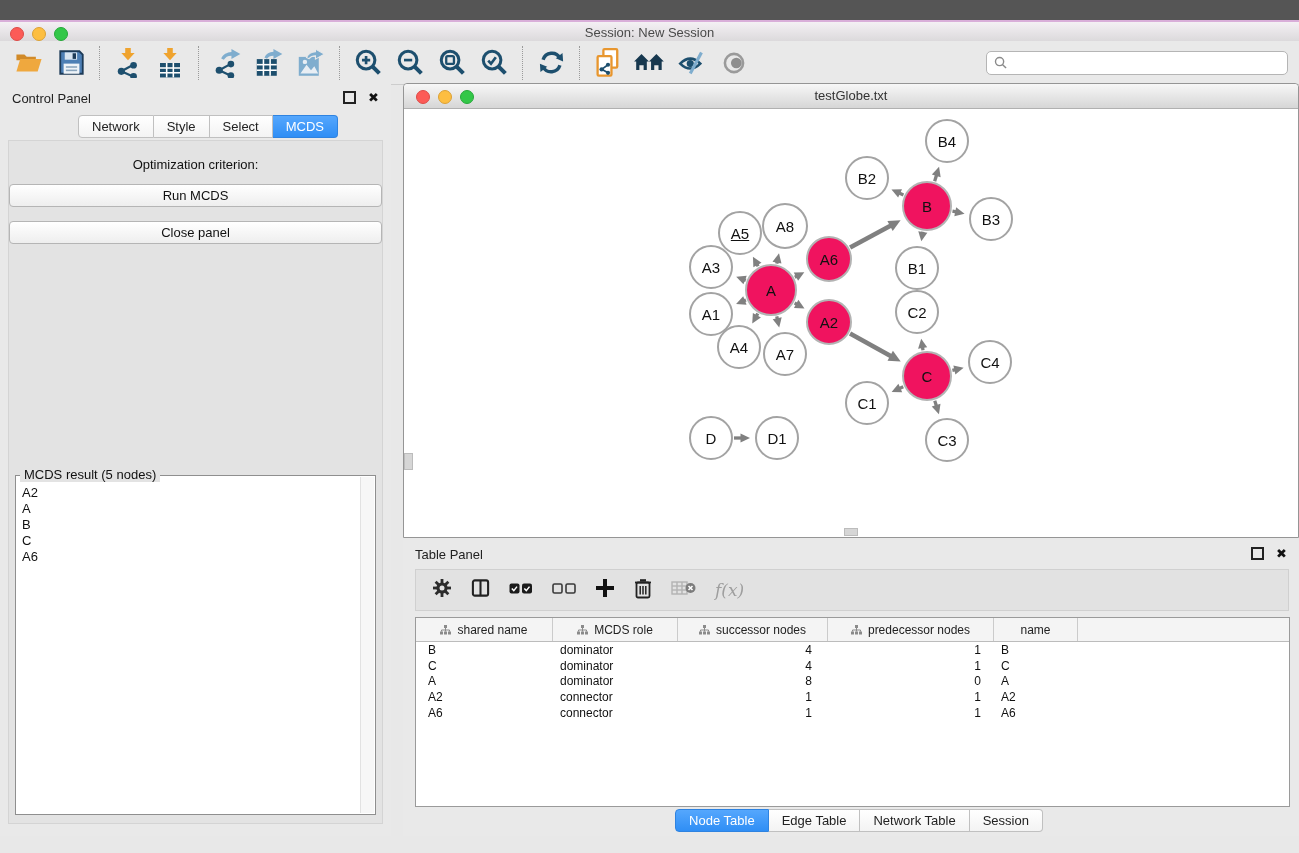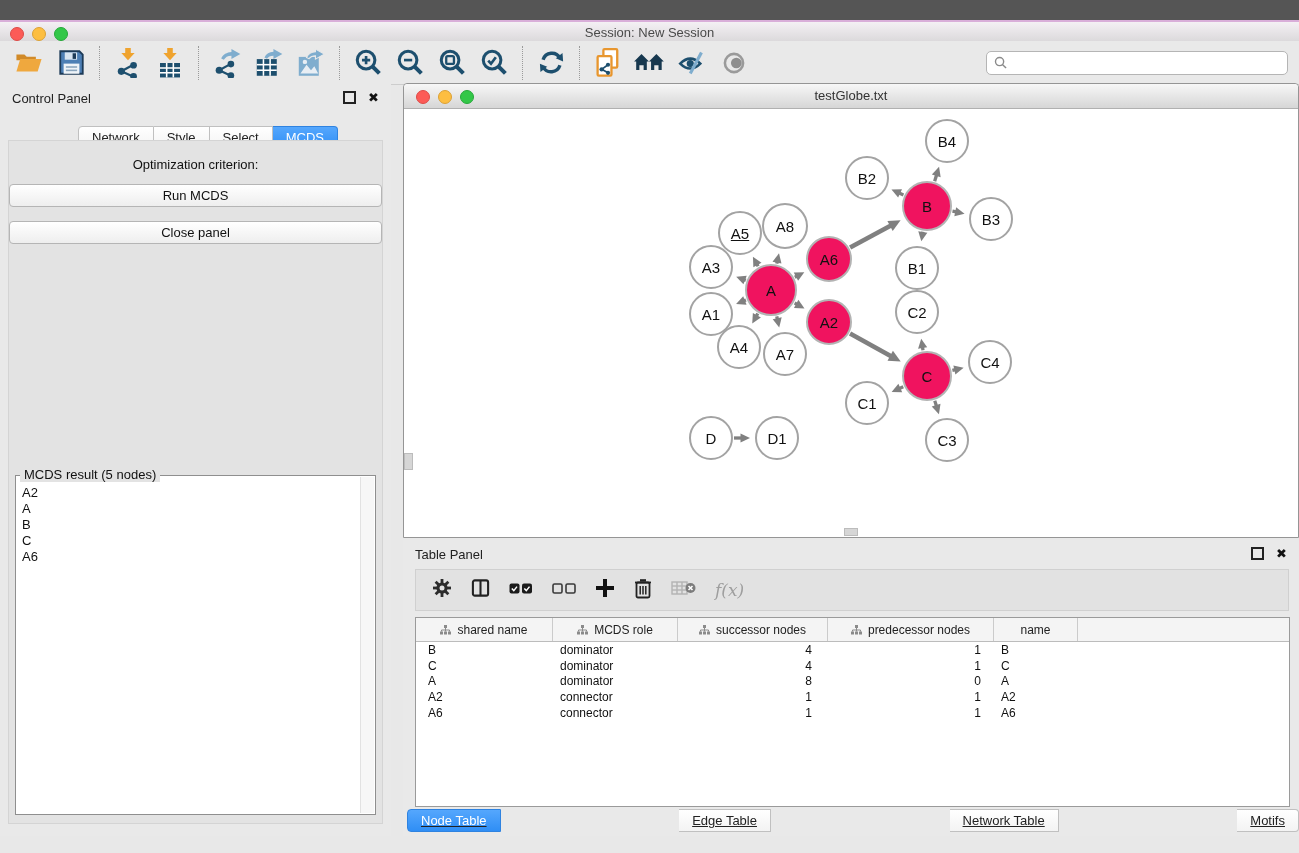--- a/index.html
+++ b/index.html
@@ -24,21 +24,21 @@
   .searchbox{margin-left:auto;margin-right:11px;width:293px;height:22px;background:#fff;
     border:1px solid #b5b5b5;border-radius:5px;display:flex;align-items:center;padding-left:7px;}
   .searchbox input{border:none;outline:none;flex:1;font-size:12px;background:transparent;height:18px;
     font-family:"Liberation Sans",sans-serif;}
   
   .cpanel{position:absolute;left:0;top:64px;width:391px;bottom:37px;background:#e9e9e9;}
   .panel-title{position:absolute;left:12px;top:7px;font-size:13px;color:#222;}
   .panel-icons{position:absolute;right:12px;top:7px;display:flex;gap:12px;align-items:center;}
   .float-ic{width:9px;height:9px;border:2px solid #222;}
   .close-ic{font-family:"DejaVu Sans",sans-serif;font-size:13px;font-weight:bold;color:#111;line-height:11px;}
-  .cp-tabs{position:absolute;left:78px;top:42px;display:flex;}
+  .cp-tabs{position:absolute;left:78px;top:31px;display:flex;}
   .tabbtn{font-size:13px;padding:3px 13px;background:linear-gradient(#ffffff,#f3f3f3);
     border:1px solid #c0c0c0;border-left-width:0;color:#222;}
   .tabbtn:first-child{border-left-width:1px;border-radius:4px 0 0 4px;}
   .tabbtn:last-child{border-radius:0 4px 4px 0;}
   .tabbtn.sel{background:linear-gradient(#55a7fd,#2f8ef5);color:#fff;border-color:#2f83e0;}
   .cp-content{position:absolute;left:8px;top:56px;width:373px;height:682px;
     background:#e3e3e3;border:1px solid #d4d4d4;}
   .opt-label{margin-top:16px;text-align:center;font-size:13px;color:#111;}
   .combo{position:relative;margin:11px auto 0 auto;width:312px;height:23px;background:#fff;
     border:1px solid #aaa;border-radius:4px;box-sizing:border-box;}
@@ -79,21 +79,21 @@
   .ttoolbar{position:absolute;left:12px;right:10px;top:29px;height:42px;background:#e2e2e2;
     border:1px solid #d0d0d0;display:flex;align-items:center;gap:19px;padding-left:16px;box-sizing:border-box;}
   .fx{font-family:"DejaVu Serif",serif;font-style:italic;font-size:17px;color:#9e9e9e;}
   .ttable{position:absolute;left:12px;right:9px;top:77px;height:188px;background:#fff;
     border:1px solid #9a9a9a;overflow:hidden;}
   .thead{display:flex;height:23px;background:#f4f4f4;border-bottom:1px solid #bcbcbc;}
   .th{display:flex;align-items:center;justify-content:center;gap:6px;font-size:12px;color:#222;
     border-right:1px solid #cbcbcb;box-sizing:border-box;height:23px;}
   .trow{display:flex;height:15.7px;align-items:center;}
   .td{font-size:12px;color:#111;box-sizing:border-box;white-space:nowrap;overflow:hidden;}
-  .btabs{position:absolute;bottom:4px;left:4px;right:0;display:flex;justify-content:space-between;text-decoration:underline;}
+  .btabs{position:absolute;bottom:4px;left:16px;right:0;display:flex;justify-content:center;}
   
   .statusbar{position:absolute;left:0;right:0;bottom:4px;height:33px;background:#e9e9e9;
     border-top:1px solid #c6c6c6;}
   .listbtn{position:absolute;left:8px;top:5px;width:28px;height:23px;background:#f2f2f2;
     border:1px solid #b2b2b2;border-radius:3px;display:flex;align-items:center;justify-content:center;}
   .membtn{position:absolute;right:8px;top:4px;height:25px;padding:0 11px;display:flex;
     align-items:center;gap:6px;background:linear-gradient(#fdfdfd,#ececec);
     border:1px solid #b0b0b0;border-radius:4px;font-size:12px;color:#222;}
   .memdot{width:11px;height:11px;border-radius:50%;background:#1f9e3c;border:1px solid #16822e;}
   .deskstrip{position:absolute;left:0;right:0;bottom:0;height:4px;
@@ -541,18 +541,18 @@
             <div class="td" style="width: 150px; text-align: right; padding-left: 0px; padding-right: 16px; box-sizing: border-box;">1</div>
             <div class="td" style="width: 166px; text-align: right; padding-left: 0px; padding-right: 13px; box-sizing: border-box;">1</div>
             <div class="td" style="width: 84px; text-align: left; padding-left: 7px; padding-right: 0px; box-sizing: border-box;">A6</div>
           </div>
         </div>
     </div>
     <div class="btabs" id="btabs">
         <div class="tabbtn sel">Node Table</div>
         <div class="tabbtn">Edge Table</div>
         <div class="tabbtn">Network Table</div>
-        <div class="tabbtn">Motifs</div>
+        <div class="tabbtn">Session</div>
       </div>
   </div>
 
   <div class="deskstrip"></div>
 </div>
 
 </body></html>

